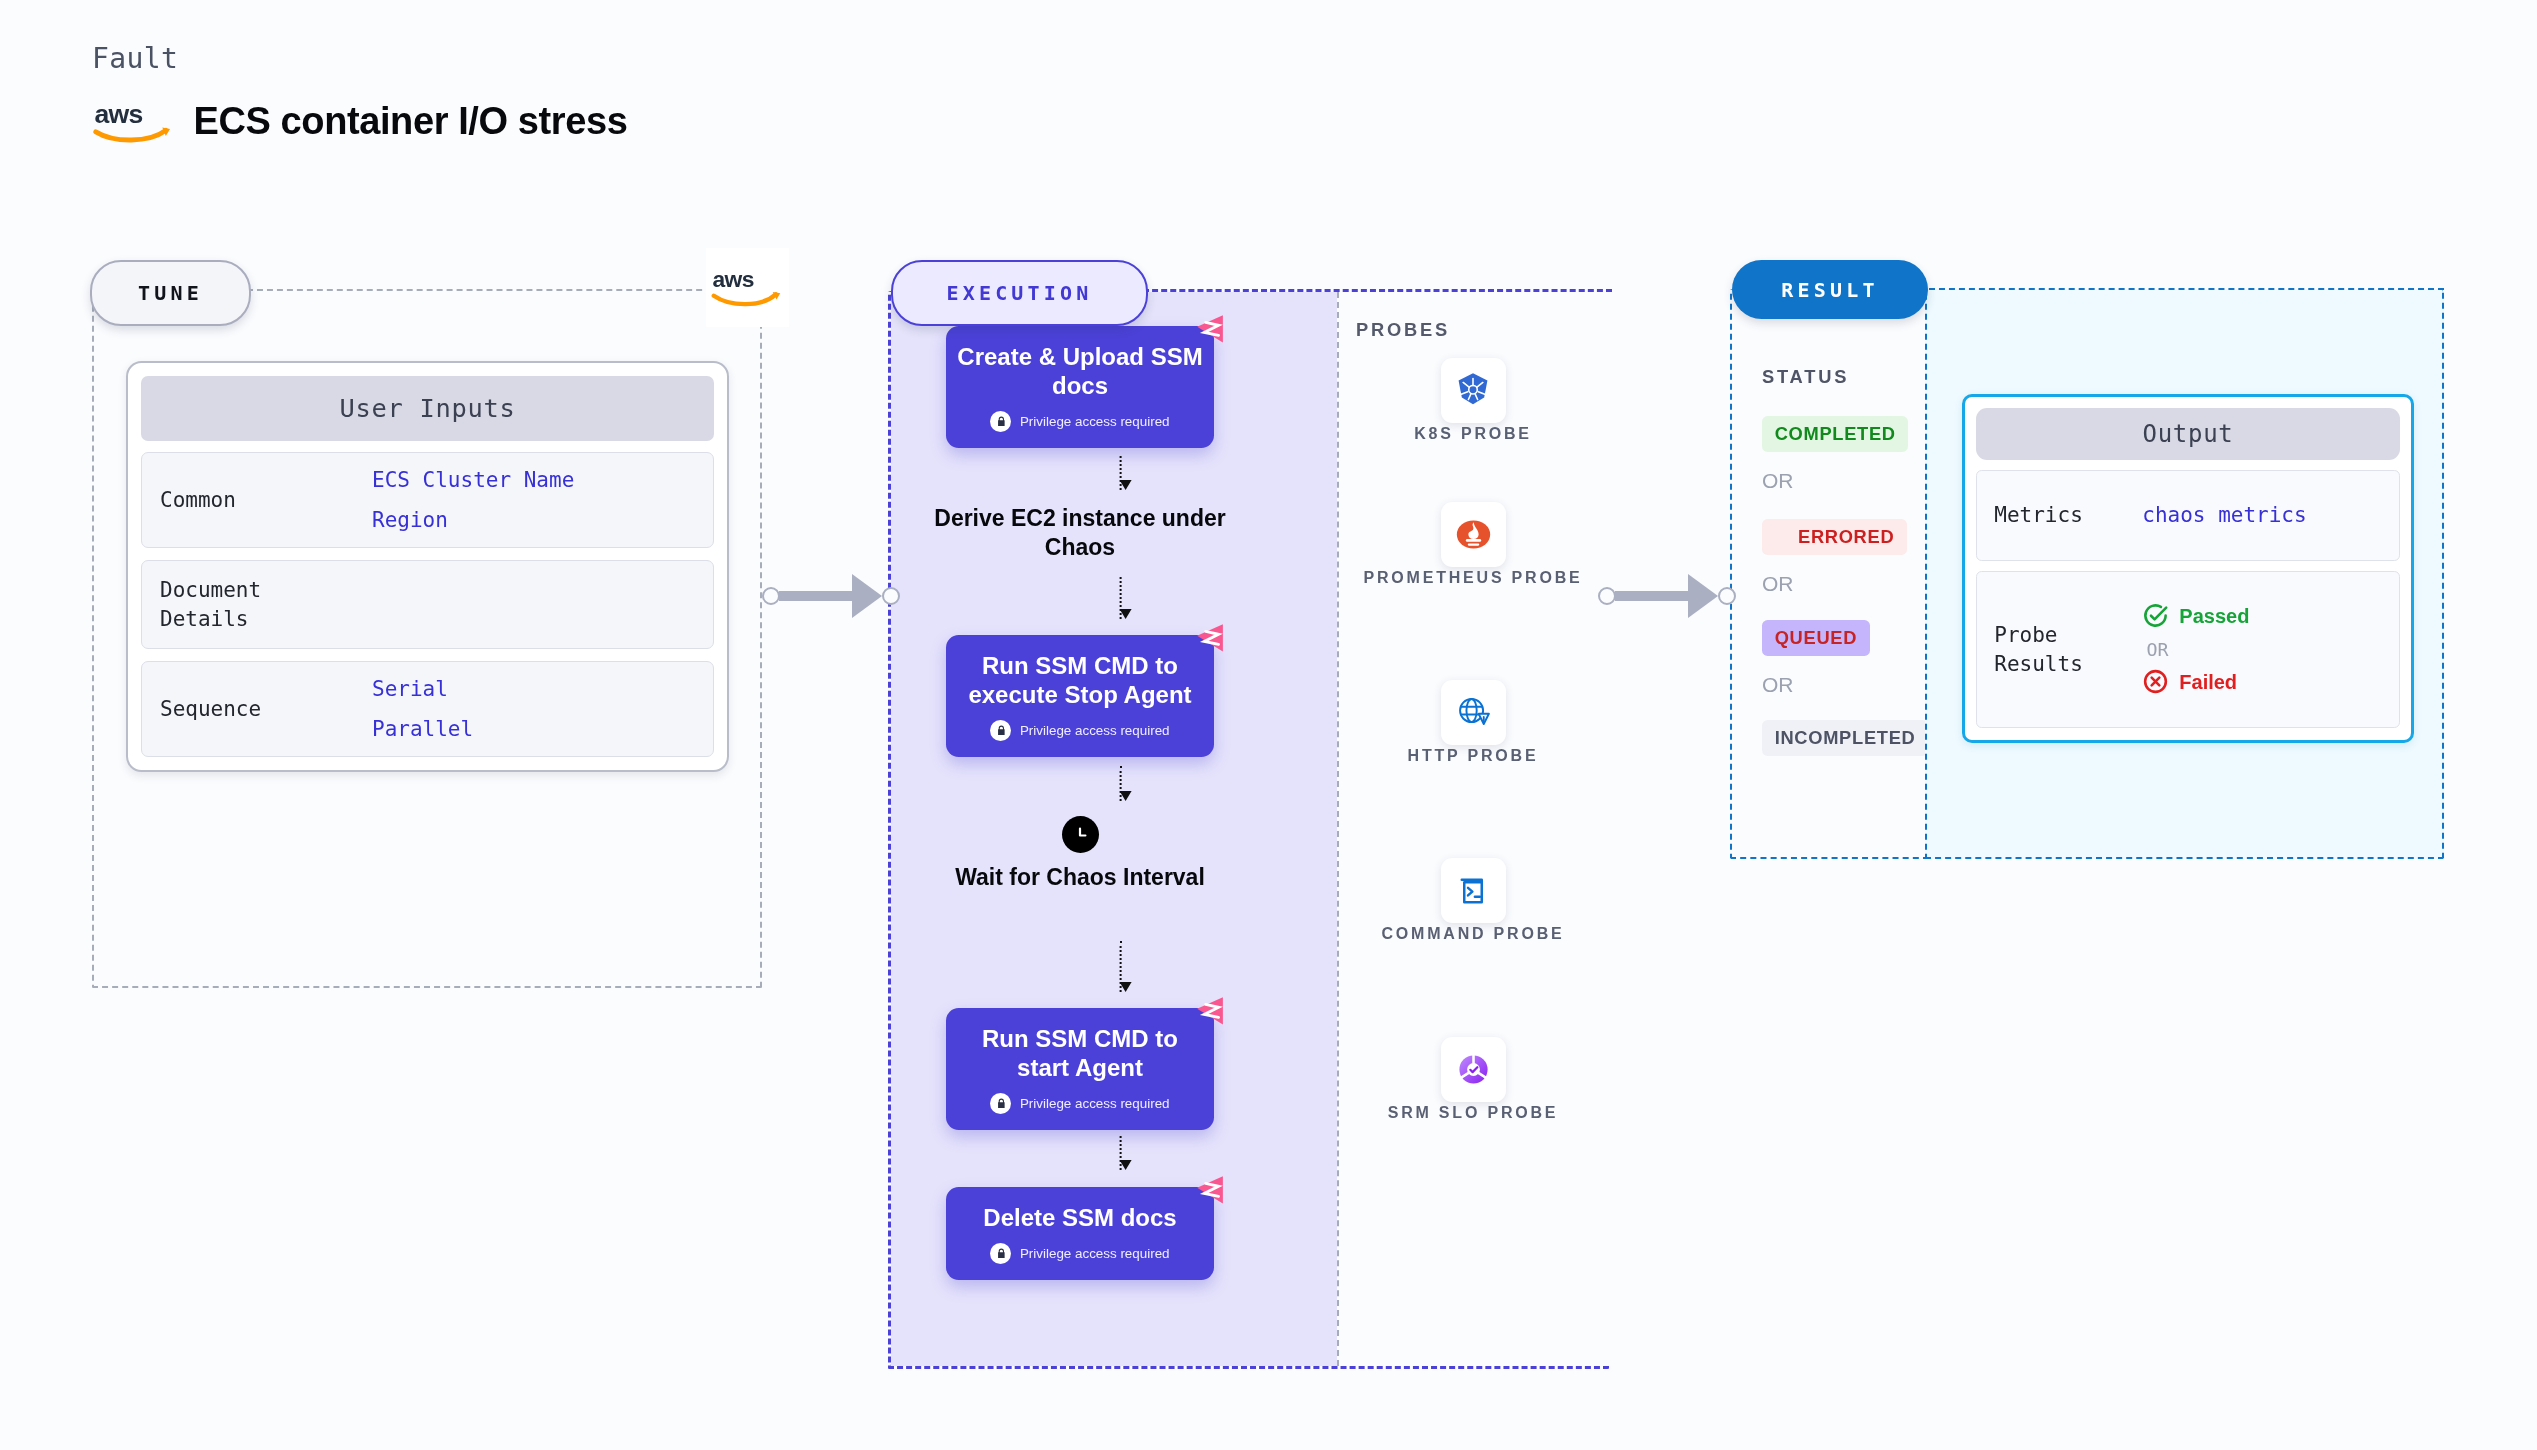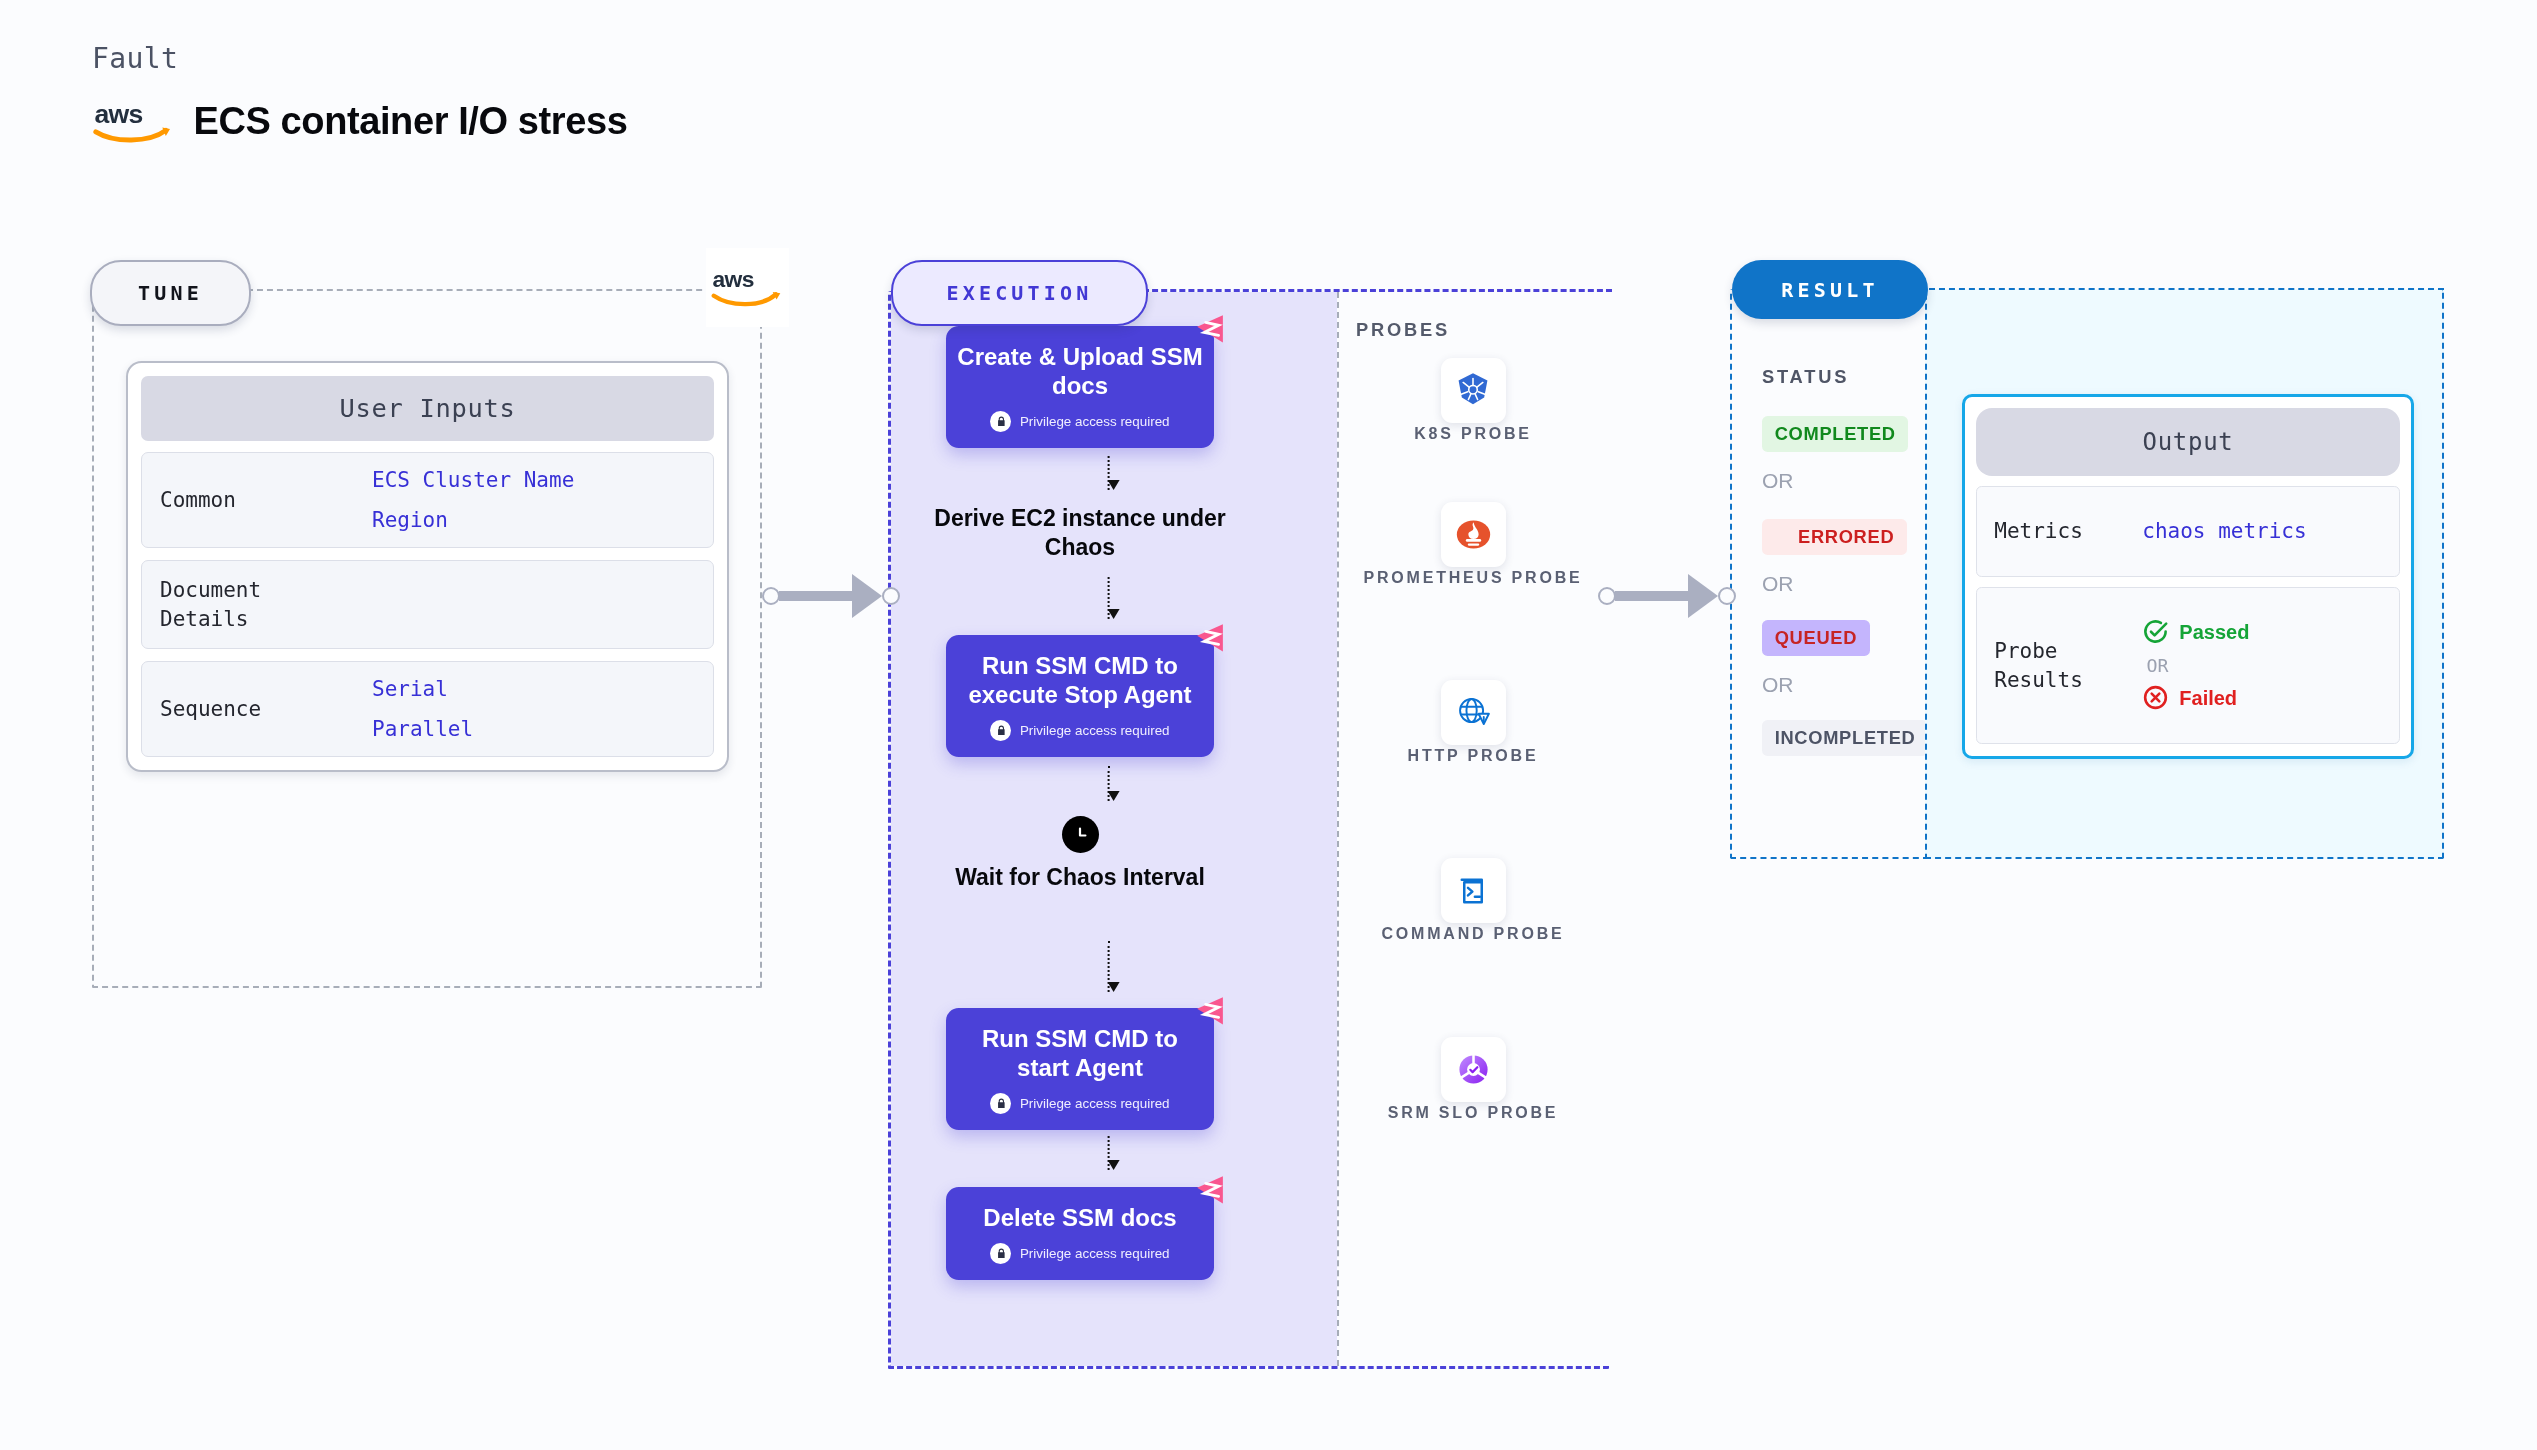--- a/index.html
+++ b/index.html
@@ -81,21 +81,21 @@
     left:891px;top:260px;width:253px;height:62px;border-radius:31px;
     background:#eceaff;border:2.8px solid #4b41d8;color:#4238d4;font-size:20px;
   }
   #exec-dash{left:888px;top:291px;width:721px;height:1078px;
     border:3.5px dashed #4b41d8;border-top:none;border-radius:1.4px;}
   #exec-dash-top{position:absolute;left:1143px;top:289px;width:469px;height:0;
     border-top:3.5px dashed #4b41d8;z-index:4;}
   #exec-fill{position:absolute;left:891px;top:292px;width:446px;height:1074px;
     background:#e5e3fb;}
 
-  #flow{position:absolute;left:891px;top:292px;width:436px;height:1074px;}
+  #flow{position:absolute;left:891px;top:292px;width:436px;height:1074px;padding-left:24px;}
   .step-box{
     position:absolute;left:55px;width:268px;background:#4b41d8;border-radius:12.7px;
     box-shadow:0 7px 15.5px rgba(75,65,216,.28);
     display:flex;flex-direction:column;align-items:center;justify-content:center;
     padding:15.5px 11.3px;box-sizing:border-box;
   }
   .step-box .st{color:#ffffff;font-size:24px;font-weight:bold;text-align:center;line-height:1.22;}
   .step-priv{display:flex;align-items:center;gap:8.5px;margin-top:11.3px;}
   .lock{width:21px;height:21px;border-radius:50%;background:#ffffff;flex:0 0 auto;
     display:flex;align-items:center;justify-content:center;}
@@ -135,21 +135,21 @@
     font-size:18.3px;font-weight:bold;letter-spacing:0.7px;box-sizing:border-box;}
   .or-text{position:absolute;left:1762px;font-size:21px;color:#9ba1b0;}
 
   #output-dash{left:1925px;top:289px;width:519px;height:570px;
     border:2.8px dashed #1074c8;border-top:none;border-radius:1.4px;background:#eefaff;}
   #output-dash-top{position:absolute;left:1929px;top:288px;width:515px;height:0;
     border-top:2.8px dashed #1074c8;z-index:4;}
   #output-card{position:absolute;left:1962px;top:394px;width:452px;
     background:#ffffff;border:3.5px solid #16a7e8;border-radius:10px;padding:11.3px;box-sizing:border-box;
     box-shadow:0 2.8px 8.5px rgba(20,100,160,.10);}
-  .out-header{background:#d8d9e4;border-radius:16px;height:68px;
+  .out-header{background:#d8d9e4;border-radius:11px;height:52px;
     display:flex;align-items:center;justify-content:center;
     font-family:"DejaVu Sans Mono","Liberation Mono",monospace;
     font-size:24px;color:#3b4152;letter-spacing:0.7px;}
   .out-group{margin-top:10px;background:#f9fafd;border:1.4px solid #dfe2ea;border-radius:5.6px;
     display:flex;align-items:center;padding:30px 17px;box-sizing:border-box;}
   .out-group .oname{width:148px;flex:0 0 auto;
     font-family:"DejaVu Sans Mono","Liberation Mono",monospace;font-size:21px;color:#24262e;line-height:1.35;}
   .out-group .ovals{display:flex;flex-direction:column;gap:4.2px;}
   .oval-mono{font-family:"DejaVu Sans Mono","Liberation Mono",monospace;font-size:21px;color:#3730d6;}
   .res-line{display:flex;align-items:center;gap:10px;}

